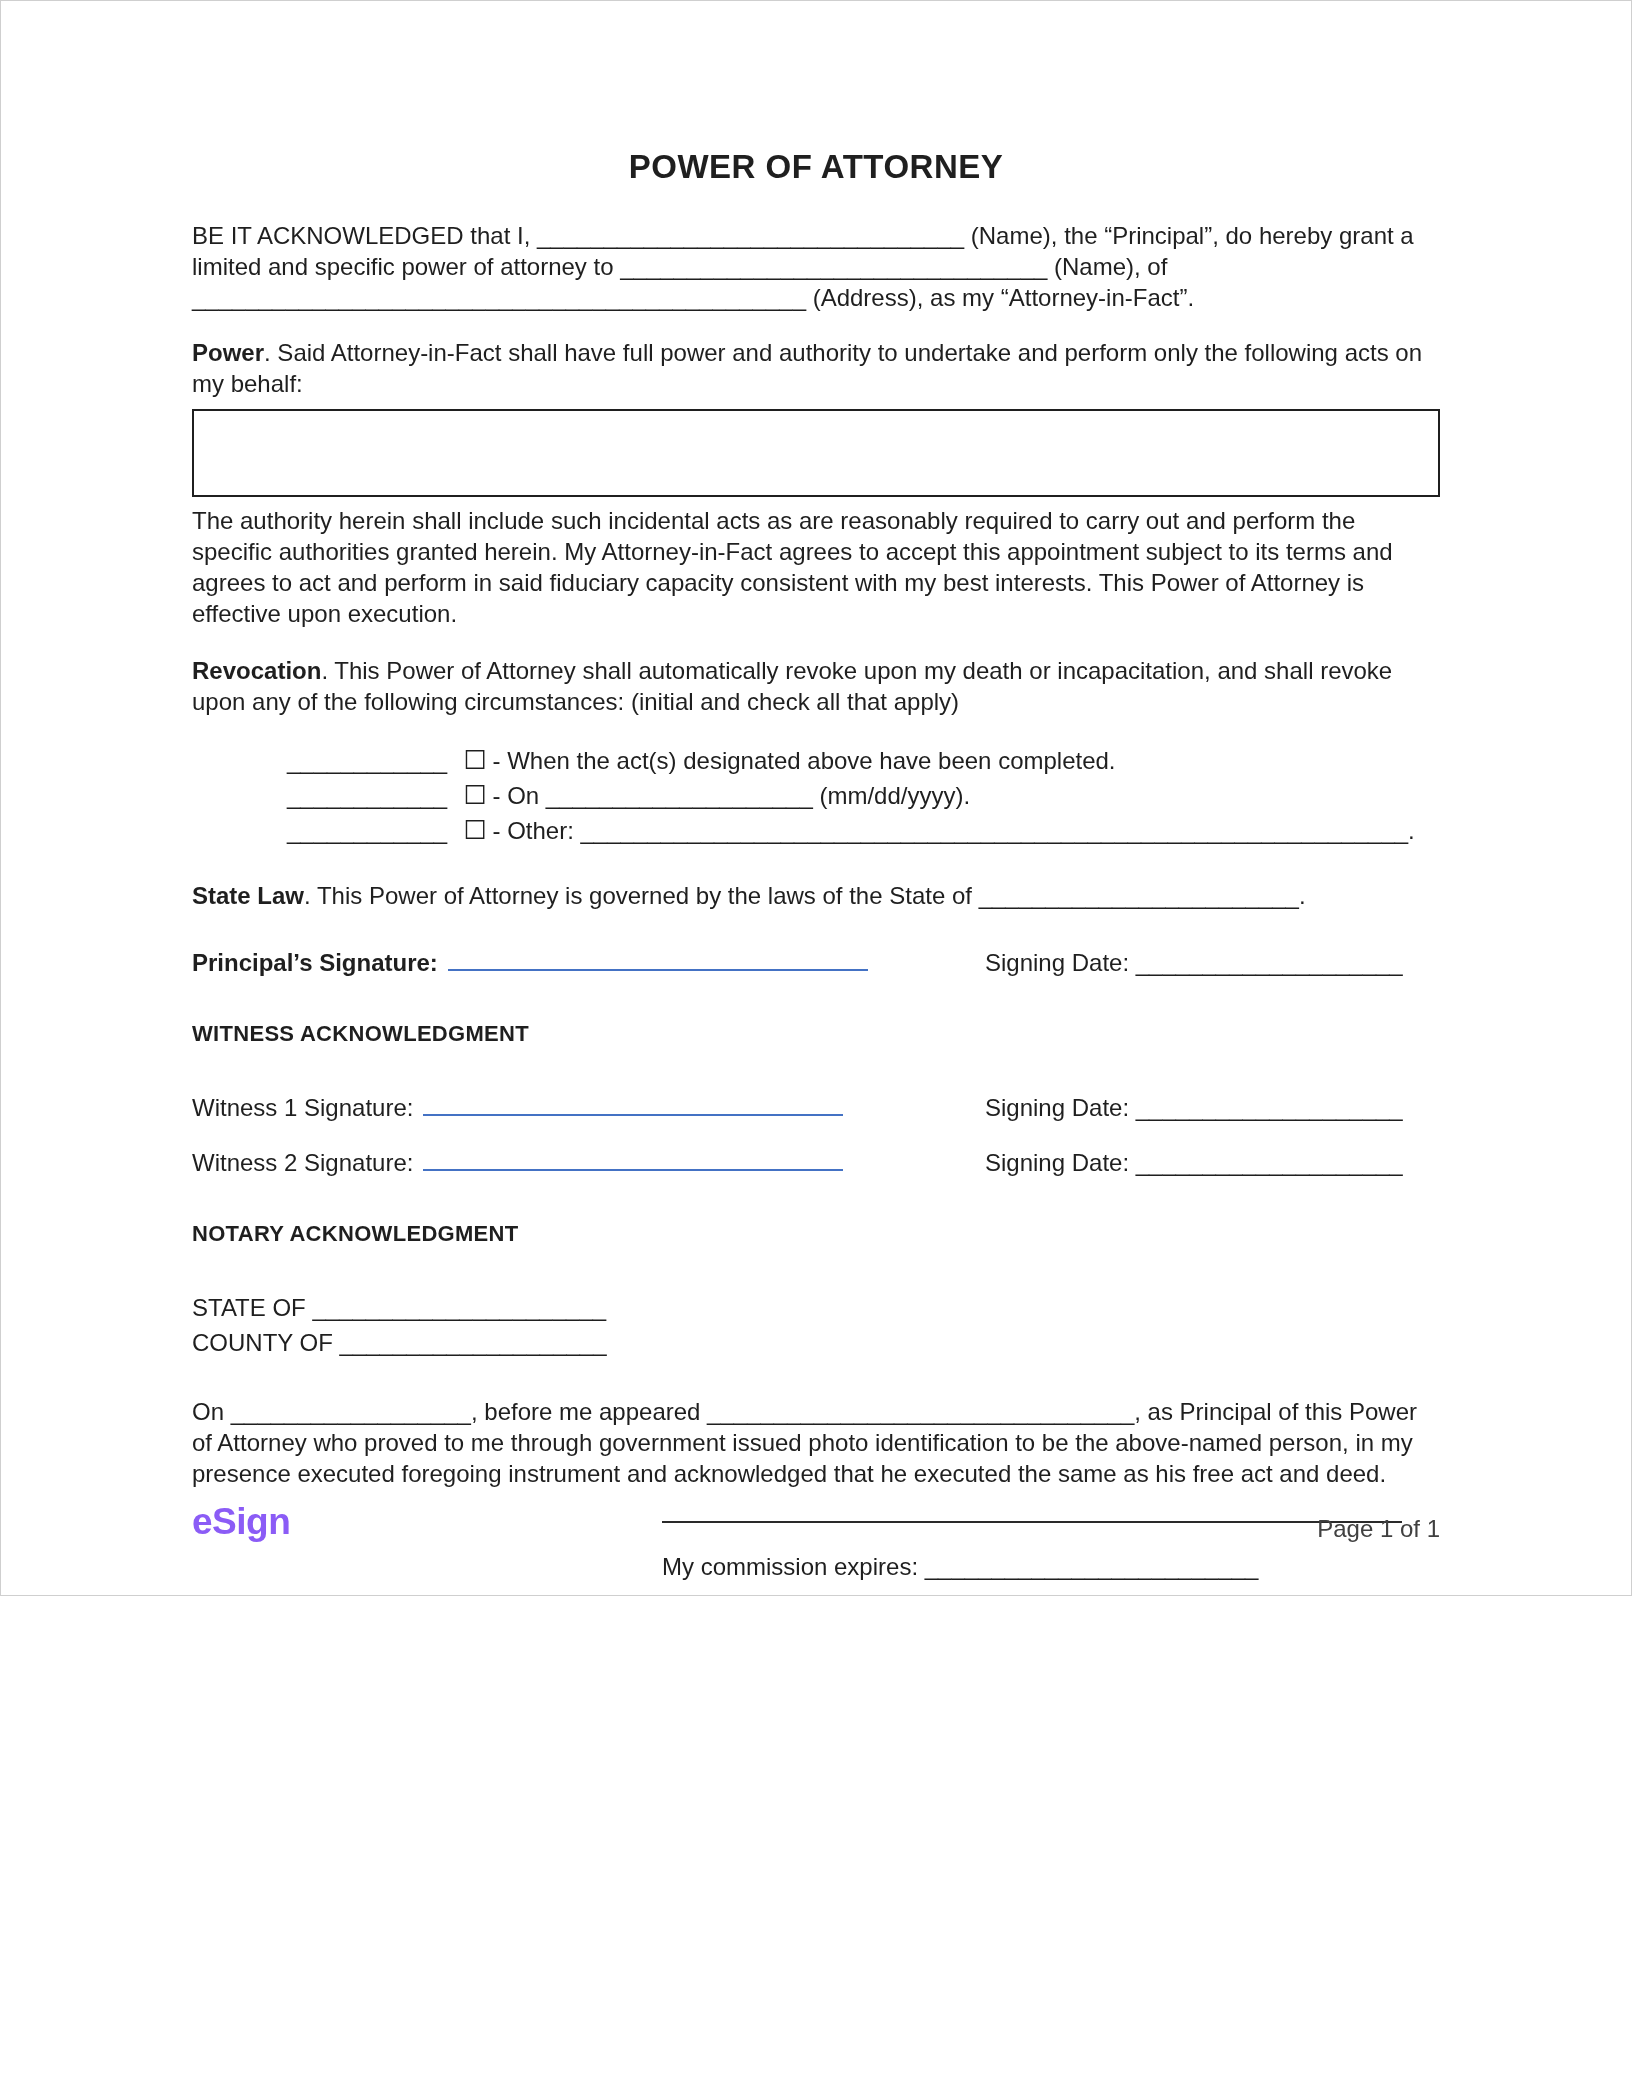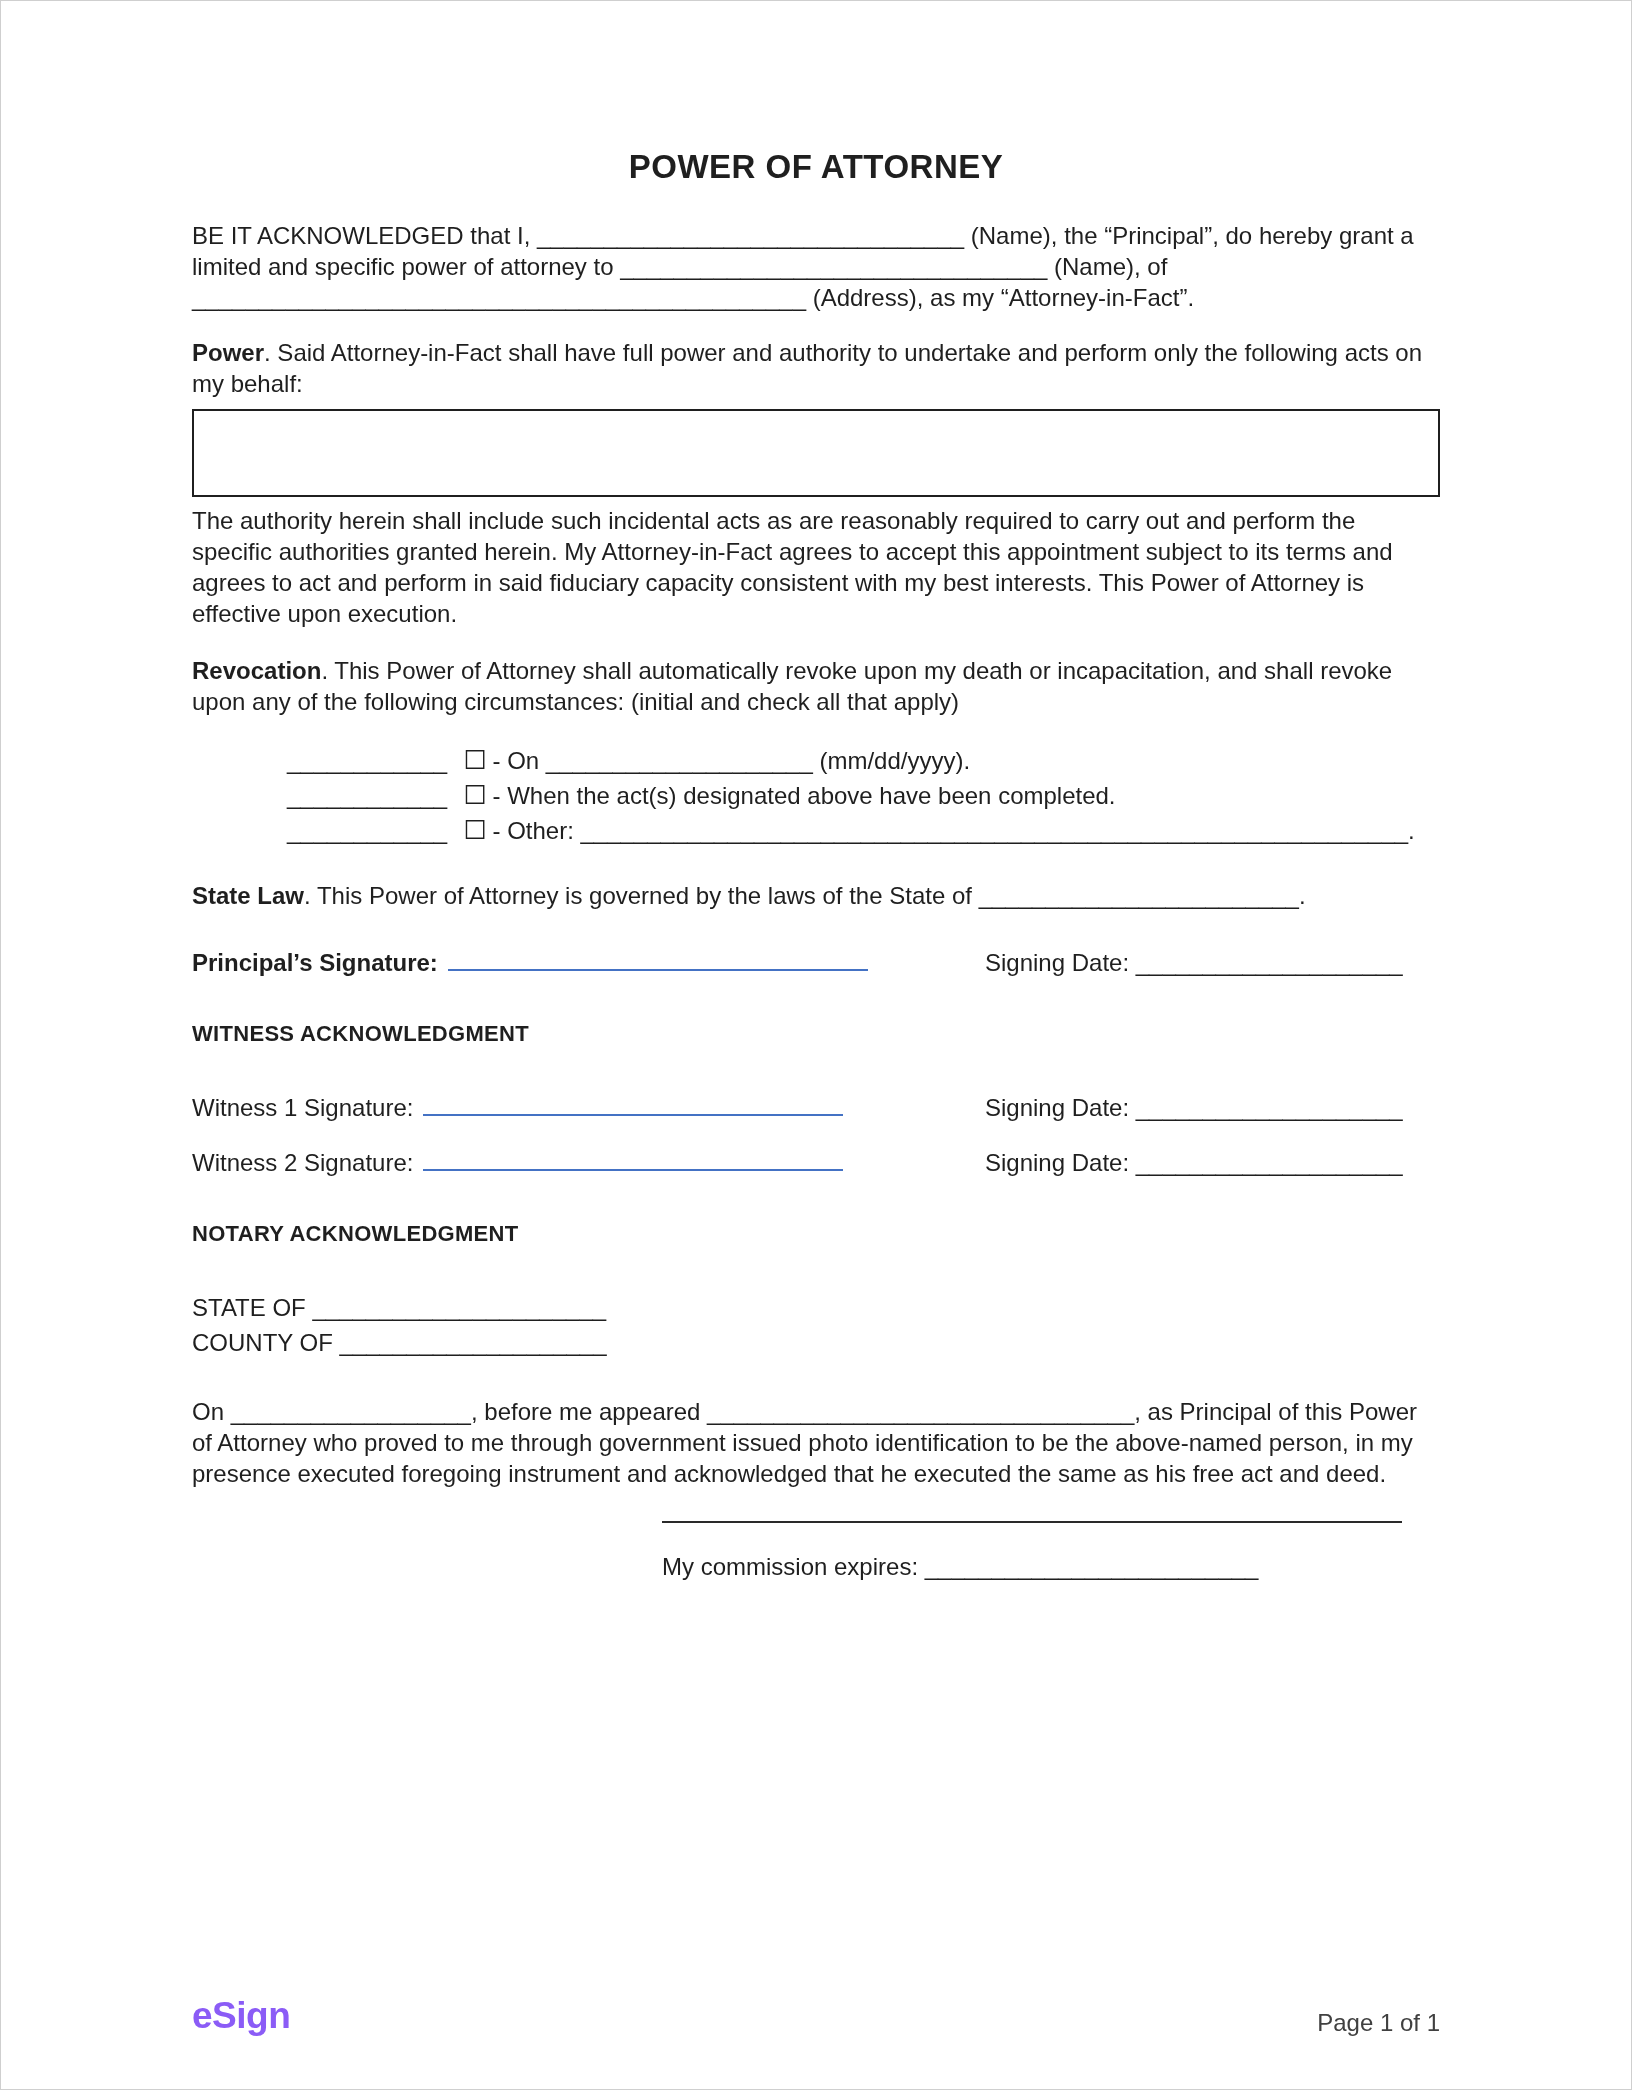--- a/index.html
+++ b/index.html
@@ -2,21 +2,21 @@
 <html><head>
 <meta charset="utf-8">
 <style>
   * { margin: 0; padding: 0; box-sizing: border-box; }
   html, body { background: #ffffff; }
   body { font-family: "Liberation Sans", "DejaVu Sans", sans-serif; color: #1f1f1f; }
 
   .page {
     position: relative;
     width: 1632px;
-    height: 2090px;
+    height: 1596px;
     background: #ffffff;
     border: 1px solid #cfcfcf;
     padding: 145px 191px 0 191px;
     overflow: hidden;
   }
 
   .title { font-size: 33px; line-height: 42px; font-weight: bold; text-align: center; letter-spacing: 0.5px; }
 
   .para { font-size: 24px; line-height: 31px; }
   .bold { font-weight: bold; }
@@ -75,22 +75,22 @@
 
   <p class="para powers-para"><span class="bold">Power</span><span>. Said Attorney-in-Fact shall have full power and authority to undertake and perform only the following acts on my behalf:</span></p>
 
   <div class="powers-box"></div>
 
   <p class="para authority">The authority herein shall include such incidental acts as are reasonably required to carry out and perform the specific authorities granted herein. My Attorney-in-Fact agrees to accept this appointment subject to its terms and agrees to act and perform in said fiduciary capacity consistent with my best interests. This Power of Attorney is effective upon execution.</p>
 
   <p class="para revocation"><span class="bold">Revocation</span><span>. This Power of Attorney shall automatically revoke upon my death or incapacitation, and shall revoke upon any of the following circumstances: (initial and check all that apply)</span></p>
 
   <div class="options">
+    <div class="option-row"><span class="blank">____________</span><span class="checkbox">☐</span><span>- When the act(s) designated above have been completed.</span><span class="blank"></span><span></span></div>
     <div class="option-row"><span class="blank">____________</span><span class="checkbox">☐</span><span>- On </span><span class="blank">____________________</span><span> (mm/dd/yyyy).</span></div>
-    <div class="option-row"><span class="blank">____________</span><span class="checkbox">☐</span><span>- When the act(s) designated above have been completed.</span><span class="blank"></span><span></span></div>
     <div class="option-row"><span class="blank">____________</span><span class="checkbox">☐</span><span>- Other: </span><span class="blank">______________________________________________________________</span><span>.</span></div>
   </div>
 
   <p class="para state-law"><span class="bold">State Law</span><span>. This Power of Attorney is governed by the laws of the State of </span><span class="blank">________________________</span><span>.</span></p>
 
   <div class="sig-row principal-row">
     <div class="sig-left"><span class="bold">Principal’s Signature:</span><span class="sig-line"></span></div>
     <div class="sig-right"><span>Signing Date: </span><span class="blank">____________________</span></div>
   </div>
 

